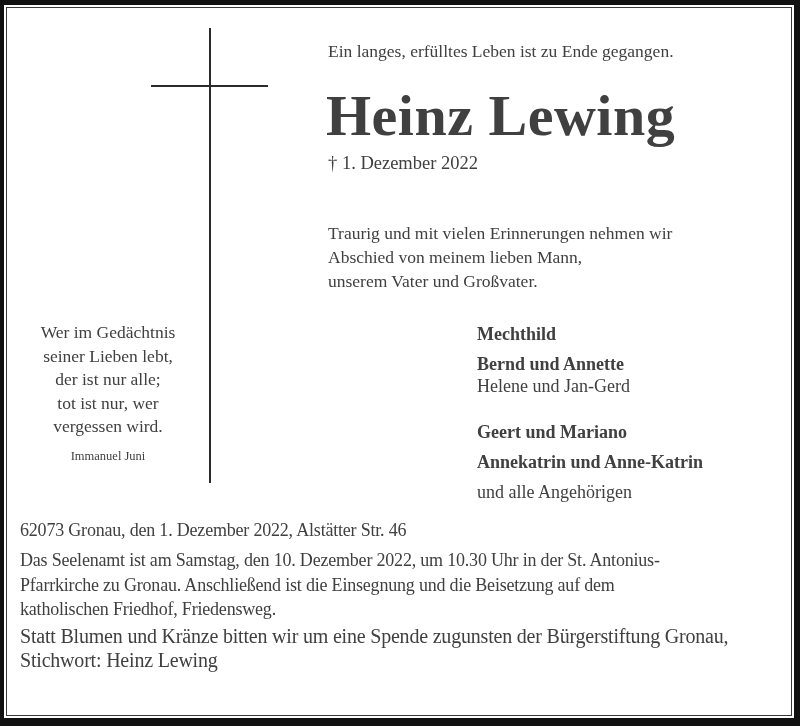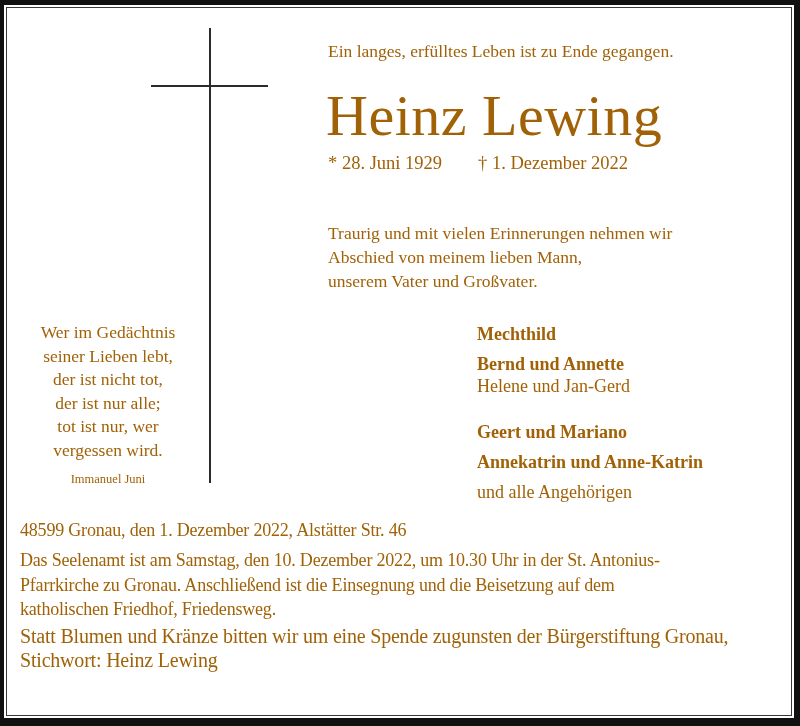--- a/index.html
+++ b/index.html
@@ -5,35 +5,35 @@
   html,body{margin:0;padding:0;background:#ffffff;}
   .page{
     position:relative;
     width:800px;height:726px;
     box-sizing:border-box;
     background:#ffffff;
     border-style:solid;
     border-color:#111111;
     border-width:5px 6px 8px 4px;
     font-family:"Liberation Serif", serif;
-    color:#a16207;
+    color:#404040;
     overflow:hidden;
   }
   .inner-frame{
     position:absolute;
     left:2px;top:2px;right:2px;bottom:2px;
     border:1px solid #3a3a3a;
     pointer-events:none;
   }
   
   .cross-v{position:absolute;left:205px;top:23px;width:2px;height:455px;background:#2b2b2b;}
   .cross-h{position:absolute;left:147px;top:80px;width:117px;height:2px;background:#2b2b2b;}
   
   .intro{position:absolute;left:324px;top:36px;font-size:17.5px;white-space:nowrap;}
-  .name{position:absolute;left:322px;top:82px;margin:0;font-size:58px;font-weight:normal;line-height:1;white-space:nowrap;letter-spacing:0.5px;}
+  .name{position:absolute;left:322px;top:82px;margin:0;font-size:58px;font-weight:bold;line-height:1;white-space:nowrap;letter-spacing:0.5px;}
   .dates{position:absolute;left:324px;top:148px;font-size:18.5px;white-space:nowrap;display:flex;gap:36px;}
   .tribute{position:absolute;left:324px;top:216px;font-size:17.5px;line-height:24px;}
   .tribute span{display:block;white-space:nowrap;}
   
   .poem{position:absolute;left:16px;top:316px;width:176px;text-align:center;font-size:17.5px;line-height:23.5px;}
   .poem span{display:block;white-space:nowrap;}
   .poem-author{margin-top:6px;font-size:12.5px;}
   
   .mourners{position:absolute;left:473px;top:318px;font-size:18px;line-height:22px;}
   .mourners div{white-space:nowrap;}
@@ -57,50 +57,48 @@
   <div>
     <div class="cross-v"></div>
     <div class="cross-h"></div>
   </div>
 
   <div class="intro">Ein langes, erfülltes Leben ist zu Ende gegangen.</div>
 
   <h1 class="name">Heinz Lewing</h1>
 
   <div class="dates">
-    <span>* 28. Juni 1929</span>
     <span>† 1. Dezember 2022</span>
   </div>
 
   <div class="tribute">
     <span>Traurig und mit vielen Erinnerungen nehmen wir</span>
     <span>Abschied von meinem lieben Mann,</span>
     <span>unserem Vater und Großvater.</span>
   </div>
 
   <div class="poem">
     <span>Wer im Gedächtnis</span>
     <span>seiner Lieben lebt,</span>
-    <span>der ist nicht tot,</span>
     <span>der ist nur alle;</span>
     <span>tot ist nur, wer</span>
     <span>vergessen wird.</span>
     <span class="poem-author">Immanuel Juni</span>
   </div>
 
   <div class="mourners">
     <div class="m-b mb8">Mechthild</div>
     <div class="m-b mb0">Bernd und Annette</div>
     <div class="mb10">Helene und Jan-Gerd</div>
     <div class="m-b mb8">Geert und Mariano</div>
     <div class="m-b mb8">Annekatrin und Anne-Katrin</div>
     <div>und alle Angehörigen</div>
   </div>
 
-  <div class="address">48599 Gronau, den 1. Dezember 2022, Alstätter Str. 46</div>
+  <div class="address">62073 Gronau, den 1. Dezember 2022, Alstätter Str. 46</div>
 
   <div class="service">
     <span>Das Seelenamt ist am Samstag, den 10. Dezember 2022, um 10.30 Uhr in der St. Antonius-</span>
     <span>Pfarrkirche zu Gronau. Anschließend ist die Einsegnung und die Beisetzung auf dem</span>
     <span>katholischen Friedhof, Friedensweg.</span>
   </div>
 
   <div class="donation">
     <span>Statt Blumen und Kränze bitten wir um eine Spende zugunsten der Bürgerstiftung Gronau,</span>
     <span>Stichwort: Heinz Lewing</span>

